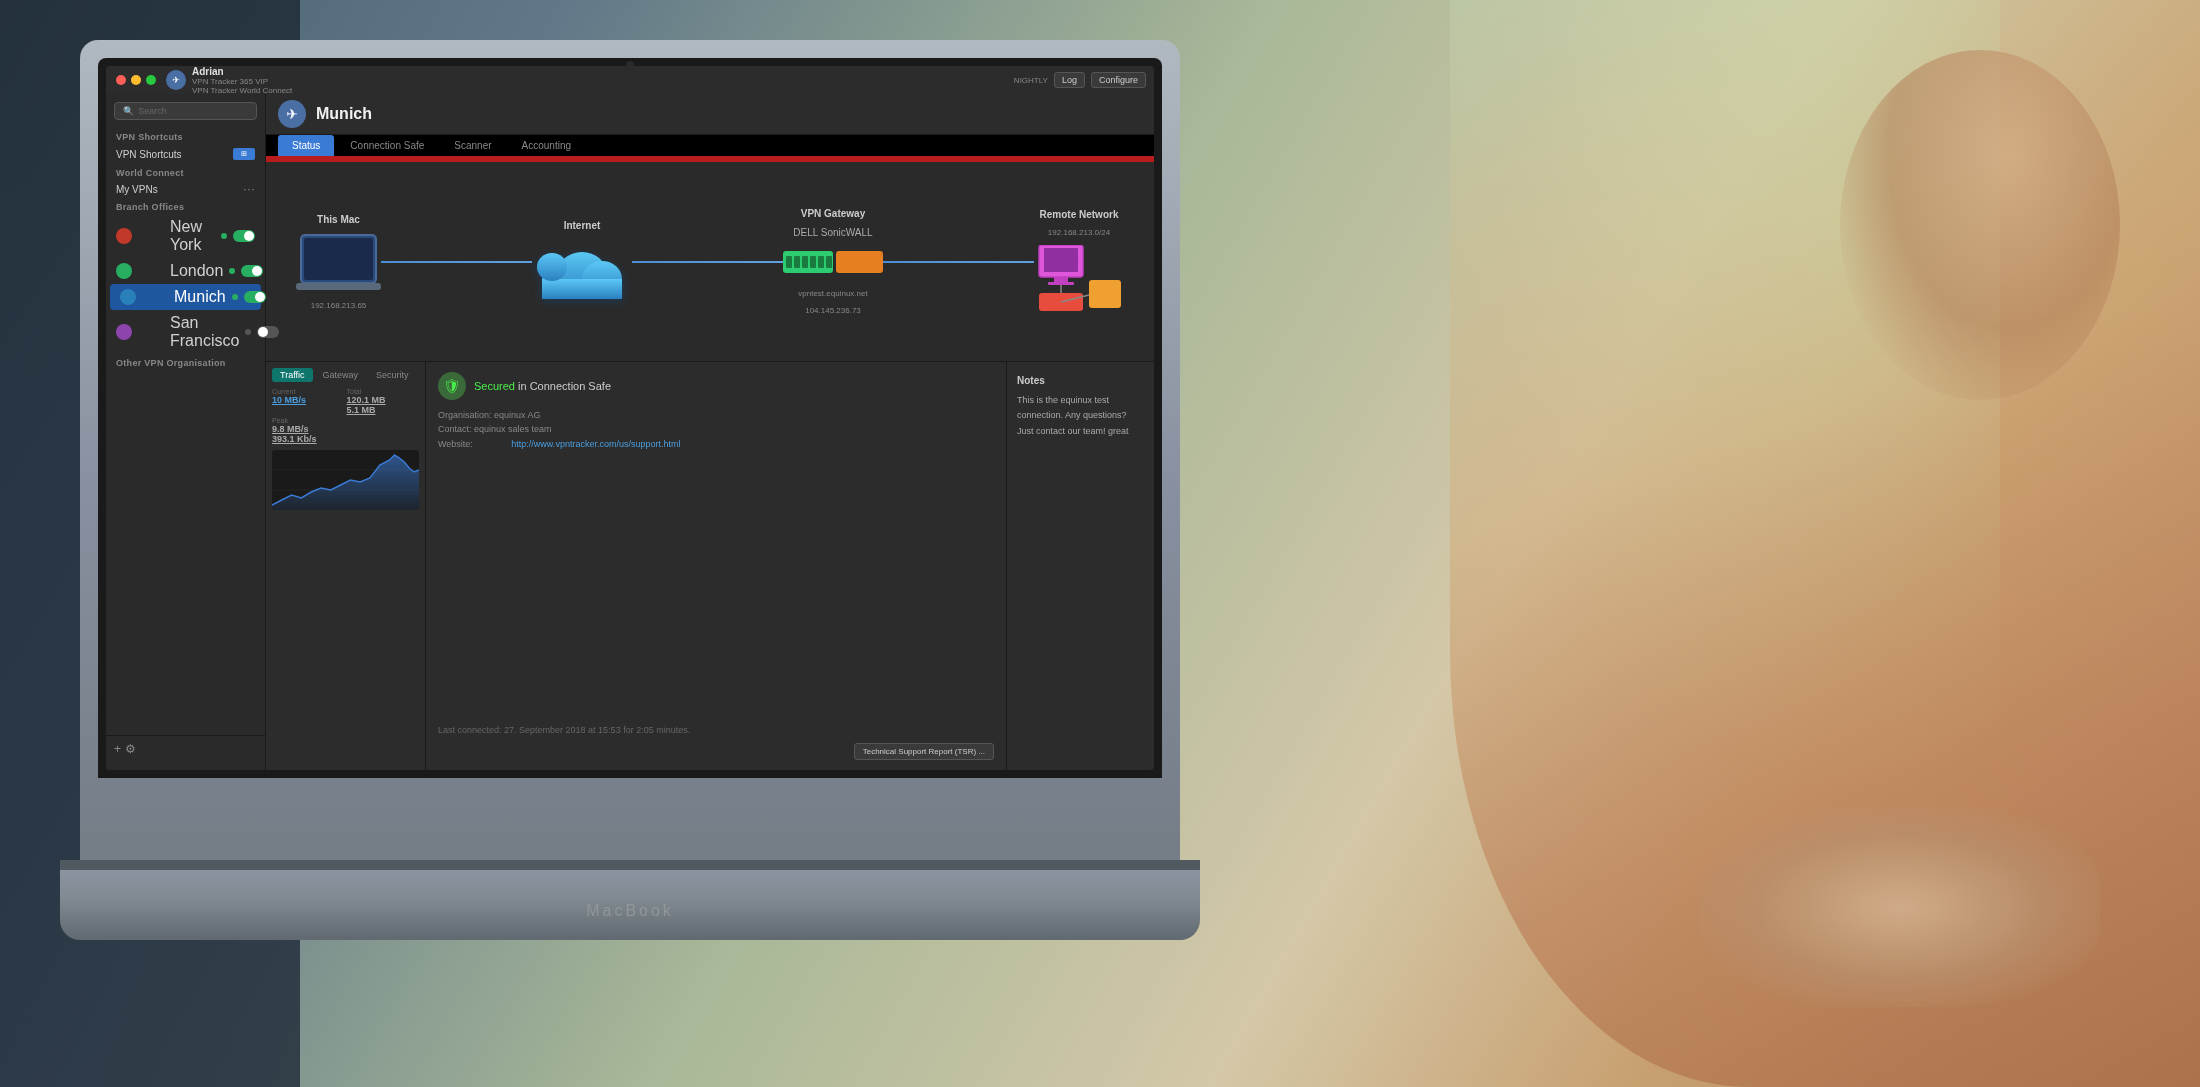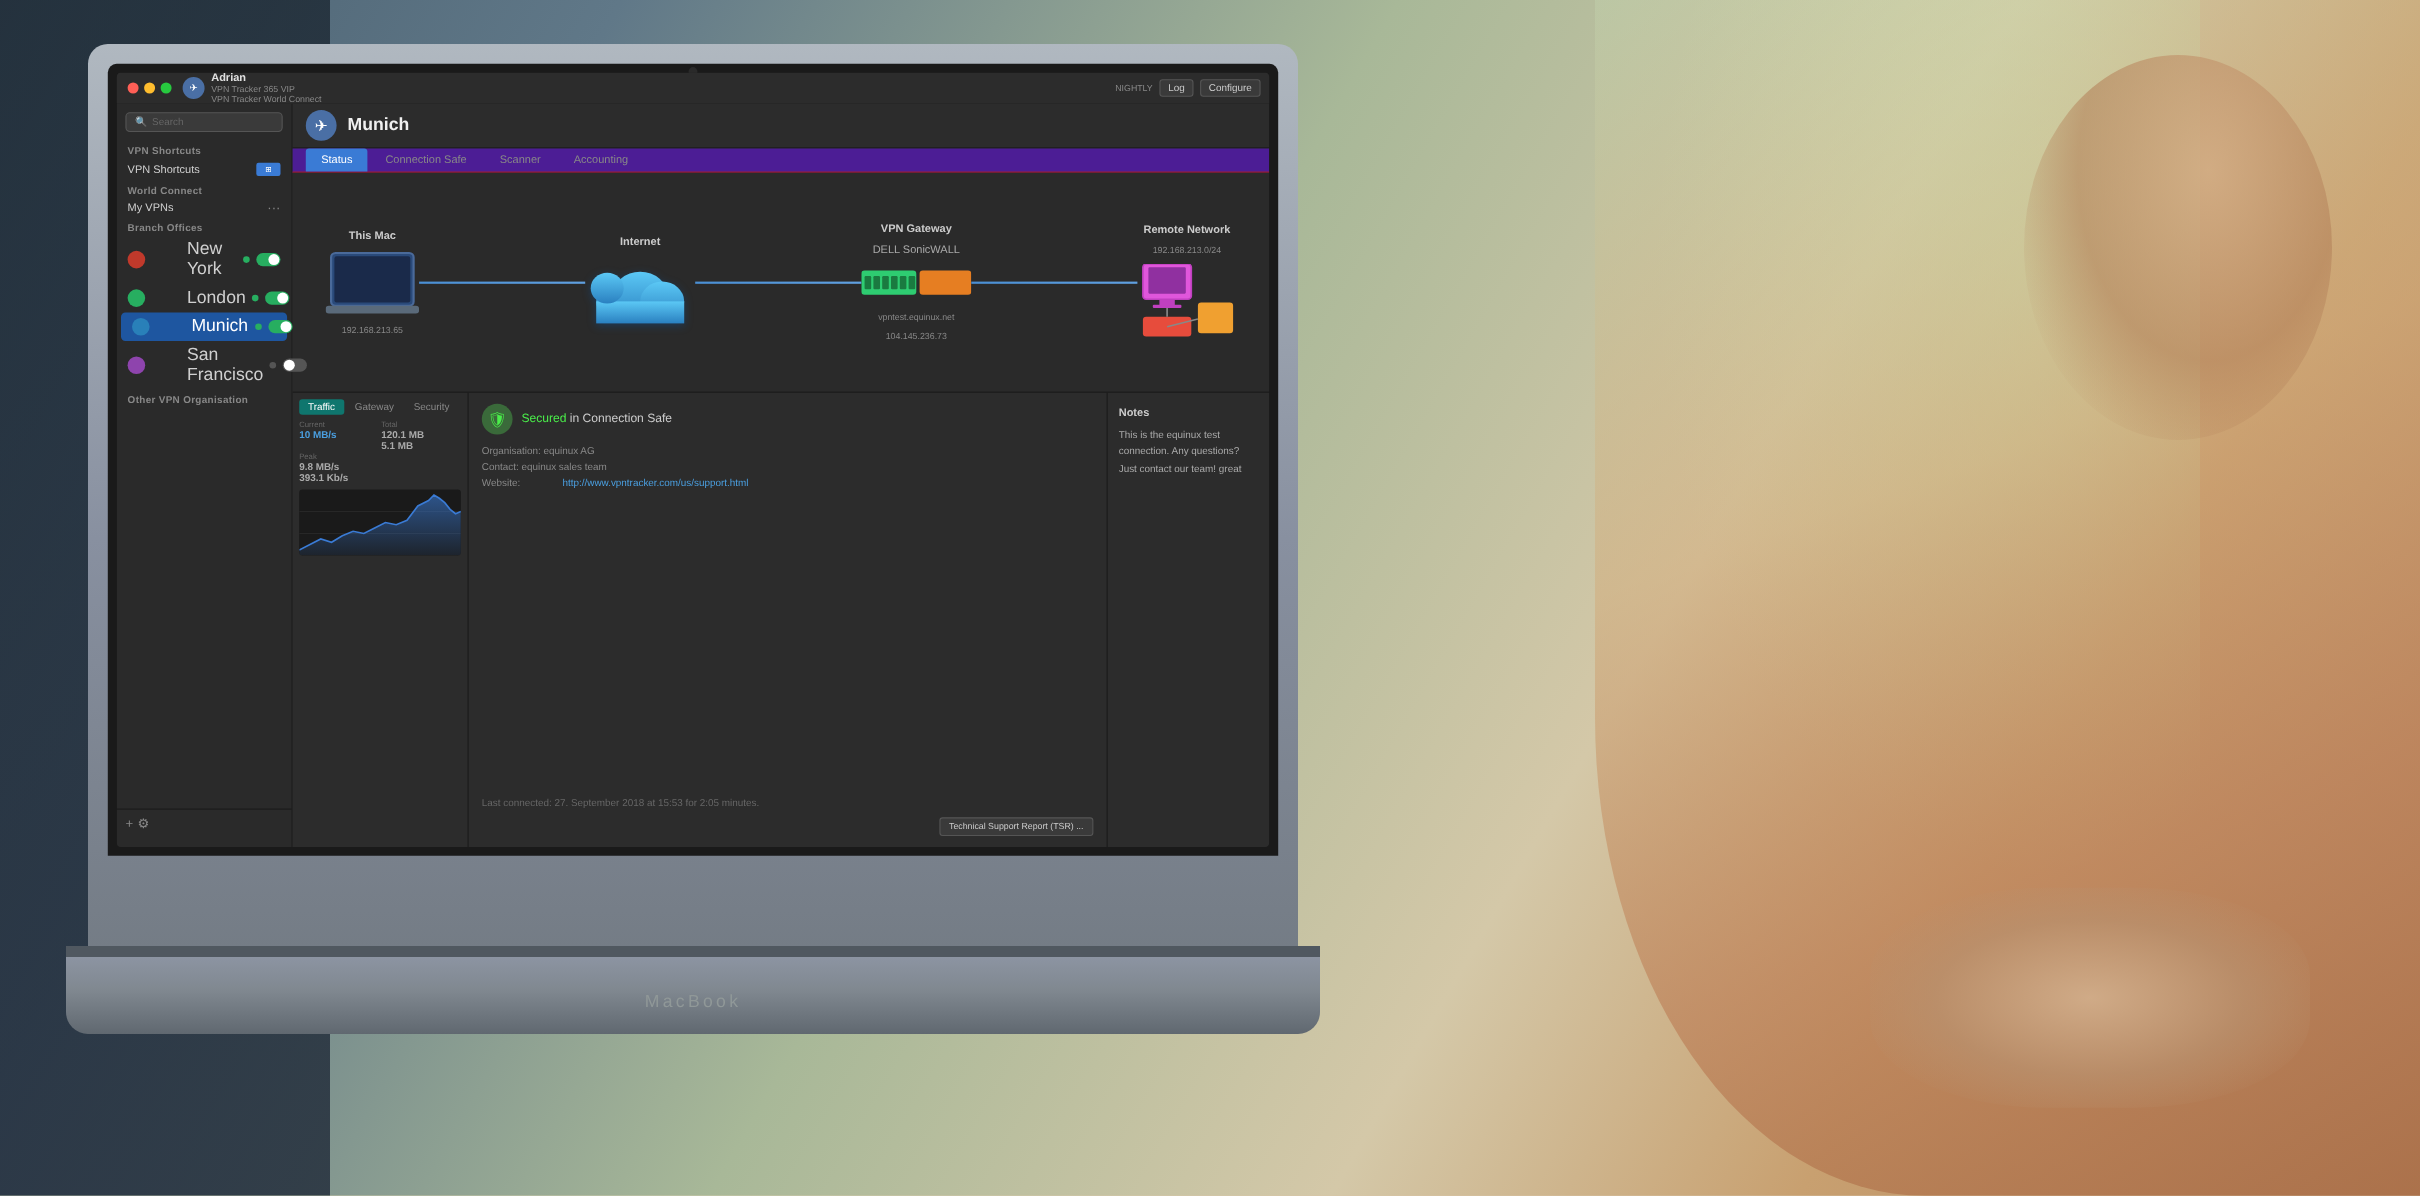--- a/index.html
+++ b/index.html
@@ -385,22 +385,22 @@
       font-size: 16px;
       font-weight: 600;
       color: #f0f0f0;
     }
 
     
     .tab-bar {
       display: flex;
       padding: 0 12px;
       gap: 2px;
-      background: #4c1d95;
-      border-bottom: 1px solid #b91c1c;
+      background: #000000;
+      border-bottom: 6px solid #b91c1c;
     }
 
     .tab {
       padding: 5px 14px;
       font-size: 10px;
       color: #888;
       cursor: pointer;
       border-radius: 3px 3px 0 0;
     }
 
@@ -503,20 +503,21 @@
 
     .stat-label {
       font-size: 7px;
       color: #666;
     }
 
     .stat-value {
       font-size: 9px;
       color: #4a9fe0;
       font-weight: 600;
+      text-decoration: underline;
     }
 
     .stat-value.gray { color: #aaa; }
 
     .traffic-chart {
       width: 100%;
       height: 60px;
       background: #1a1a1a;
       border-radius: 3px;
       position: relative;

